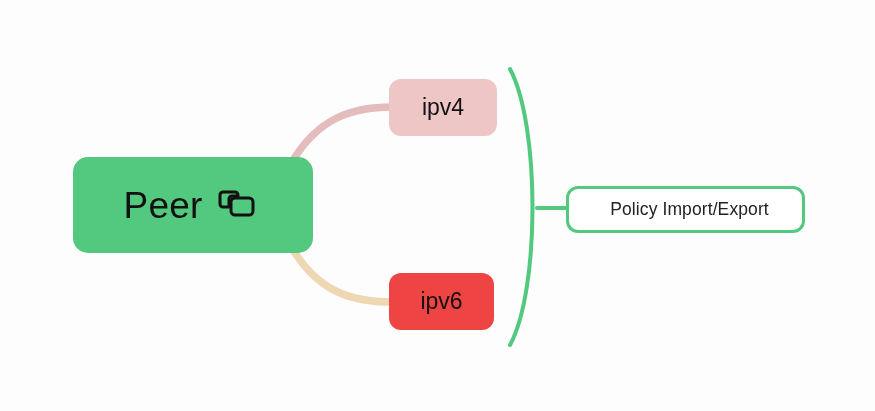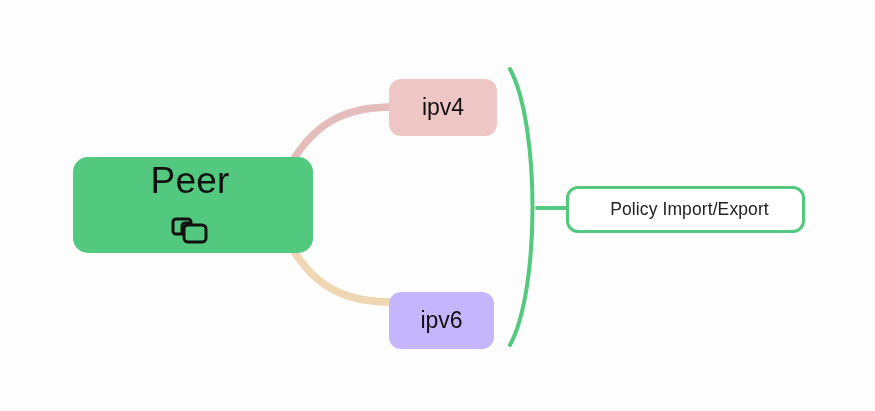--- a/index.html
+++ b/index.html
@@ -39,21 +39,20 @@
   
   #node-peer {
     left: 73px;
     top: 157px;
     width: 240px;
     height: 96px;
     border-radius: 15px;
     background: #52c97e;
     gap: 16px;
     padding-right: 6px;
-    flex-direction: column;
   }
   #node-peer .node-label {
     font-size: 37px;
     font-weight: 400;
     letter-spacing: 0.2px;
     line-height: 1;
   }
   #node-peer .node-icon {
     display: inline-flex;
     align-items: center;
@@ -70,22 +69,21 @@
     height: 57px;
     border-radius: 12px;
     background: #efc6c6;
   }
   #node-ipv6 {
     left: 389px;
     top: 273px;
     width: 105px;
     height: 57px;
     border-radius: 12px;
-    background: #c4b5fd;
-    margin-top: 19px;
+    background: #ef4444;
   }
   #node-ipv4 .node-label,
   #node-ipv6 .node-label {
     font-size: 23px;
     font-weight: 400;
     line-height: 1;
   }
 
   
   #node-policy {

